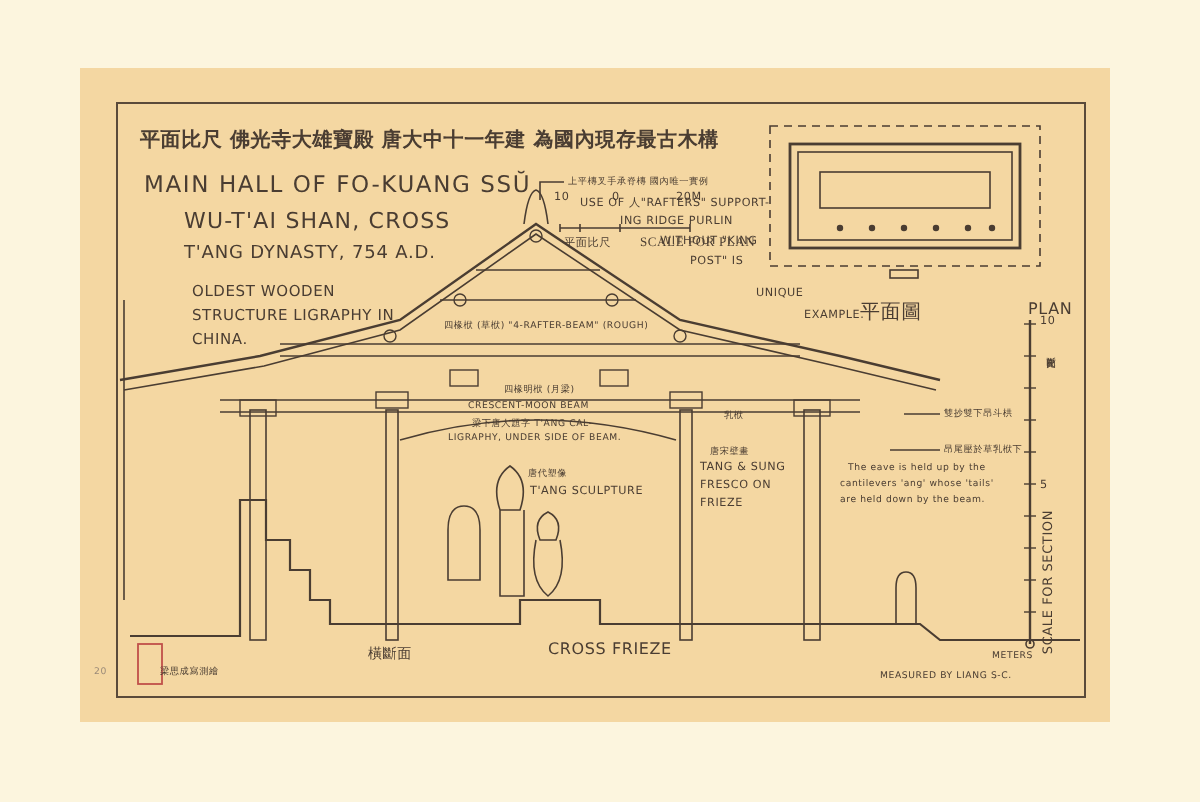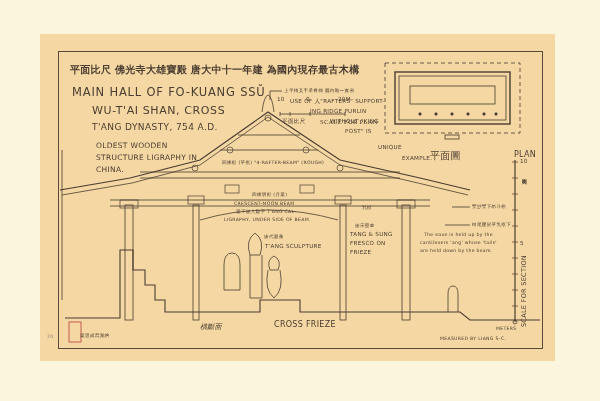--- a/index.html
+++ b/index.html
@@ -154,18 +154,18 @@
 <div class="t tiny" style="left:424px;top:232px;">The eave is held up by the</div>
 <div class="t tiny" style="left:420px;top:240px;">cantilevers 'ang' whose 'tails'</div>
 <div class="t tiny" style="left:420px;top:248px;">are held down by the beam.</div>
 
 <div class="t small" style="left:520px;top:158px;">10</div>
 <div class="t small" style="left:520px;top:240px;">5</div>
 <div class="t tiny cn" style="left:522px;top:175px;writing-mode:vertical-rl;">斷面比尺</div>
 <div class="t" style="left:520px;top:255px;font-size:6.5px;writing-mode:vertical-rl;transform:rotate(180deg);">SCALE FOR SECTION</div>
 <div class="t tiny" style="left:496px;top:326px;">METERS</div>
 
-<div class="t cn" style="left:200px;top:322px;font-size:7px;font-style:italic;">橫斷面</div>
+<div class="t cn" style="left:184px;top:322px;font-size:7px;">橫斷面</div>
 <div class="t" style="left:274px;top:320px;font-size:8px;">CROSS FRIEZE</div>
 
 <div class="t tiny" style="left:440px;top:336px;">MEASURED BY LIANG S-C.</div>
 <div class="t tiny cn" style="left:80px;top:333px;">梁思成寫測繪</div>
 <div class="t tiny" style="left:47px;top:334px;color:#9a8a78;">20</div>
 
 </body></html>

